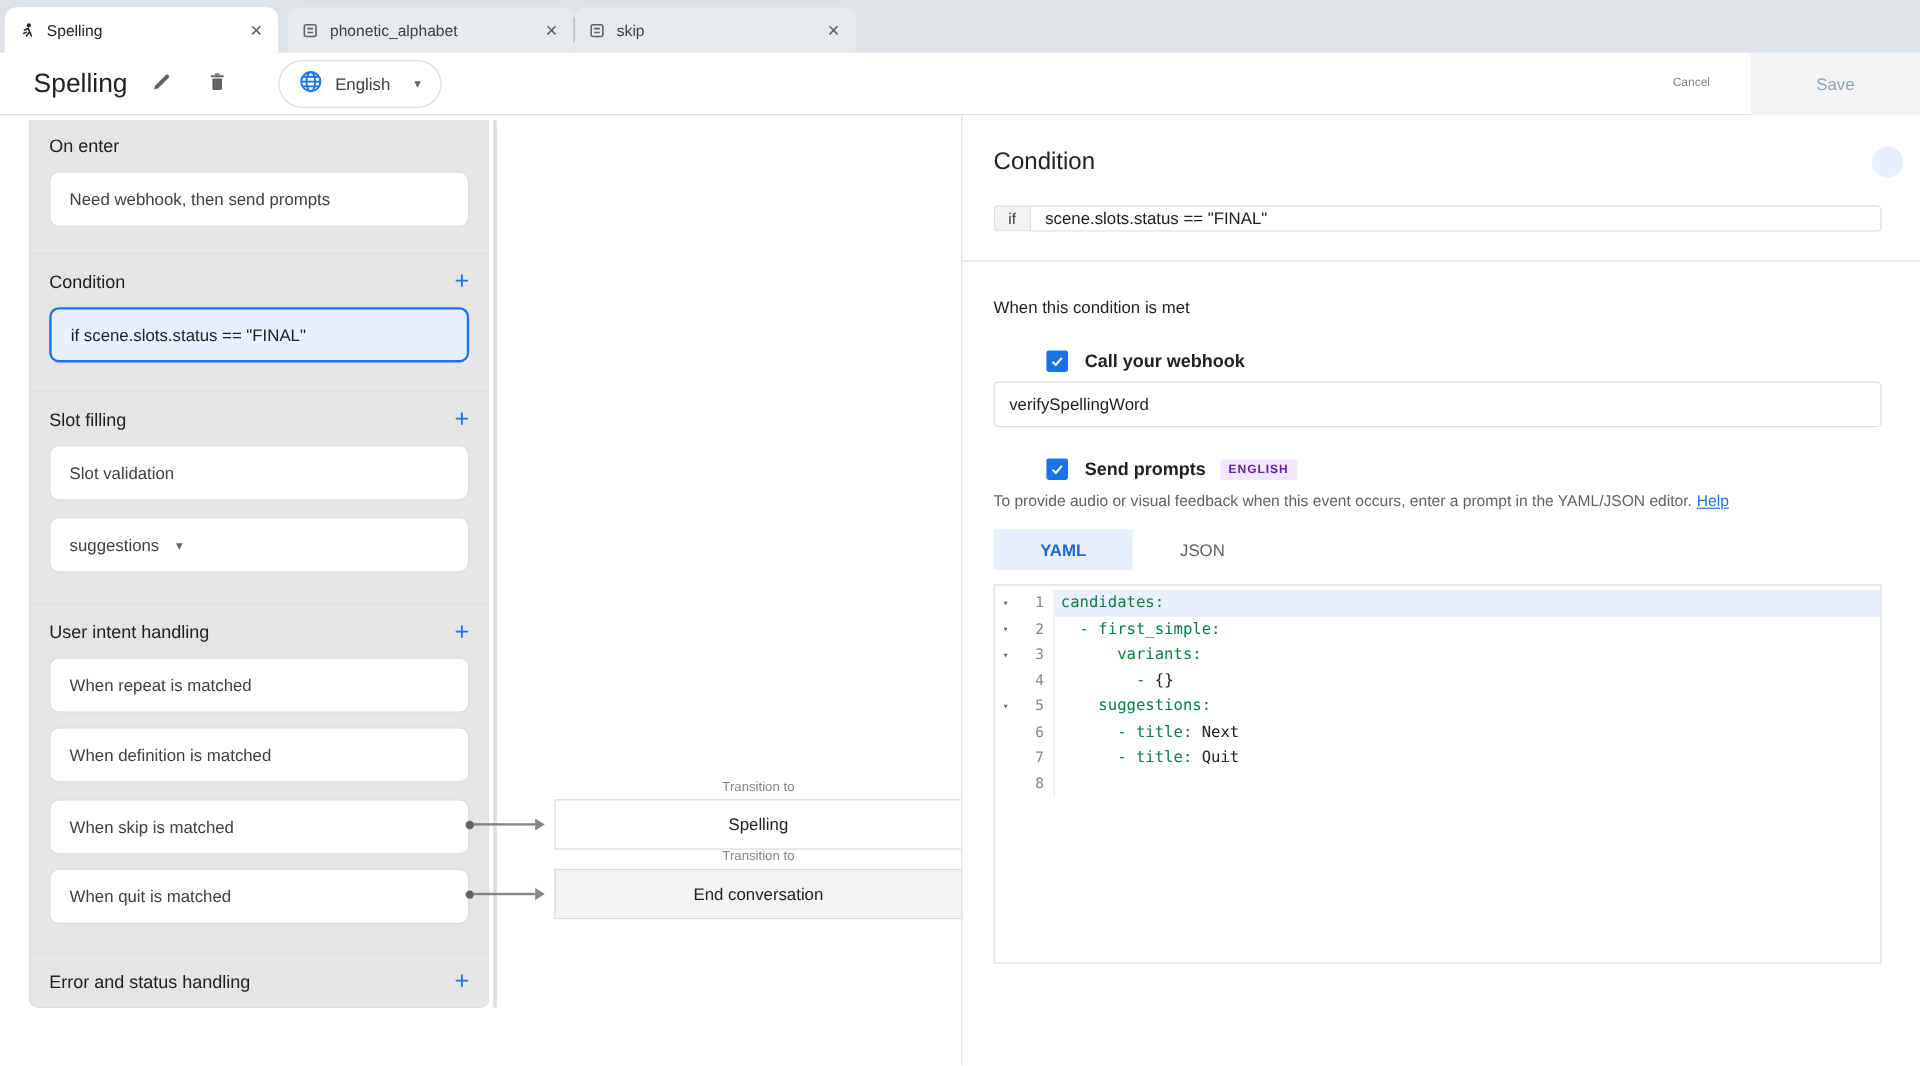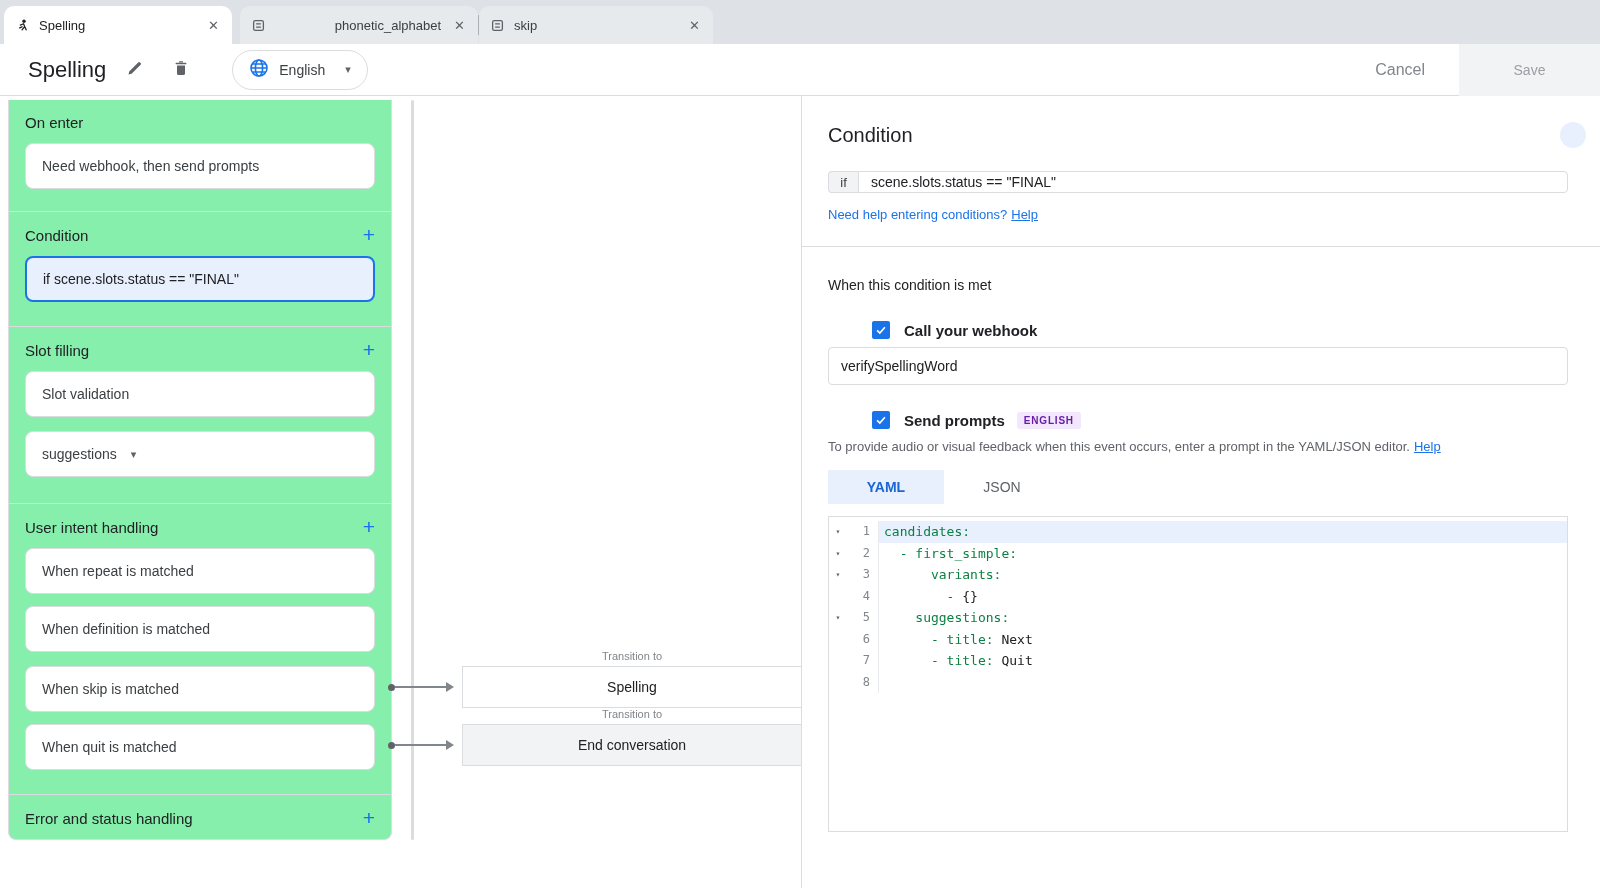--- a/index.html
+++ b/index.html
@@ -22,27 +22,27 @@
   
   .appbar { position:absolute; top:44px; left:0; width:1600px; height:52px;
     background:#fff; border-bottom:1px solid #dadce0; display:flex; align-items:center; }
   .app-title { font-size:22px; margin-left:28px; color:#202124; }
   .icon-btn { width:34px; height:34px; margin-left:12px; display:flex;
     align-items:center; justify-content:center; border:none; background:transparent; }
   .lang-pill { margin-left:34px; height:40px; border:1px solid #dadce0;
     border-radius:20px; display:flex; align-items:center; padding:0 16px; background:#fff; }
   .lang-label { font-size:14px; color:#3c4043; margin:0 20px 0 10px; }
   .caret { font-size:11px; color:#5f6368; }
-  .cancel-btn { margin-left:auto; margin-right:34px; font-size:16px; color:#80868b;
+  .cancel-btn { margin-left:auto; margin-right:34px; font-size:10px; color:#80868b;
     background:none; border:none; font-family:inherit; }
   .save-btn { width:141px; height:52px; background:#f1f3f4; color:#9aa0a6;
     font-size:14px; border:none; font-family:inherit; }
   
-  .scene-card { position:absolute; left:8px; top:100px; width:384px; height:740px;
-    background:#86efac; border:1px solid #dadce0; border-top:none;
+  .scene-card { position:absolute; left:24px; top:100px; width:384px; height:740px;
+    background:#e5e5e5; border:1px solid #dadce0; border-top:none;
     border-radius:0 0 8px 8px; overflow:hidden; }
   .section-header { display:flex; align-items:center; justify-content:space-between;
     padding:14px 16px 0 16px; font-size:15px; color:#202124; }
   .plus-btn { color:#1a73e8; font-size:21px; line-height:18px; background:none;
     border:none; font-family:inherit; }
   .card-item { margin:12px 16px 0 16px; height:46px; border:1px solid #dadce0;
     border-radius:8px; display:flex; align-items:center; padding:0 16px;
     font-size:14px; color:#3c4043; background:#fff; }
   .card-item.mt14 { margin-top:14px; }
   .card-item.selected { border:2px solid #1a73e8; background:#e8f0fe; color:#202124; }
@@ -119,21 +119,21 @@
   <div class="tab active" style="width:228px; margin-left:4px;">
     <span class="tab-icon">
       <svg width="13" height="13" viewBox="0 0 12 12">
           <circle cx="7.4" cy="2" r="1.6" fill="#202124"></circle>
           <path d="M4 5.6 L7 4.4 L8 7 L5.6 10 M8 7 L9.4 10 M3.4 8.2 L5.6 7.2" stroke="#202124" stroke-width="1.2" fill="none" stroke-linecap="round"></path>
         </svg>
     </span>
     <span class="tab-label">Spelling</span>
     <span class="tab-close">✕</span>
   </div>
-  <div class="tab inactive" style="width:238px; margin-left:8px;text-align:right;">
+  <div class="tab inactive" style="width:238px; margin-left:8px;">
     <span class="tab-icon">
       <svg width="13" height="13" viewBox="0 0 12 12">
           <rect x="1.5" y="1.5" width="9" height="9" rx="1.5" fill="none" stroke="#5f6368" stroke-width="1.2"></rect>
           <path d="M3.8 4.5h4.4 M3.8 7.5h4.4" stroke="#5f6368" stroke-width="1.2"></path>
         </svg>
     </span>
     <span class="tab-label">phonetic_alphabet</span>
     <span class="tab-close">✕</span>
   </div>
   <div class="tab-sep"></div>
@@ -259,23 +259,20 @@
 </div>
 
 <div class="detail-panel">
   <div class="panel-inner">
     <div class="panel-title">Condition</div>
     <div class="help-circle"></div>
 
     <div class="cond-row">
       <div class="if-chip">if</div>
       <input class="cond-input" type="text" value="scene.slots.status == &quot;FINAL&quot;" style="">
-    </div>
-    <div class="help-line">
-      <span>Need help entering conditions?</span><a class="help-link">Help</a>
     </div>
 
     <div class="panel-divider"></div>
 
     <div class="when-title">When this condition is met</div>
 
     <div class="check-row">
       <span class="checkbox">
         <svg width="14" height="14" viewBox="0 0 18 18">
             <path d="M4 9.5 L7.5 13 L14 5.5" stroke="#fff" stroke-width="2.2" fill="none"></path>

